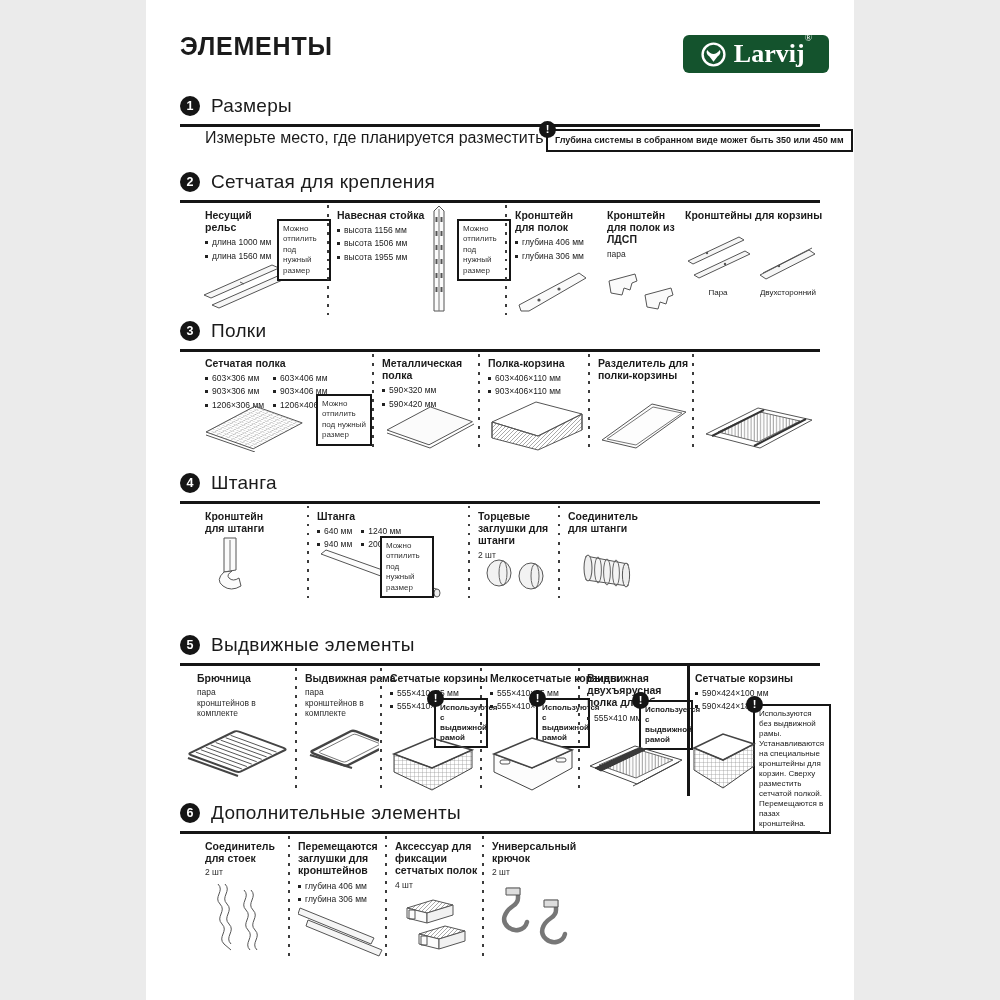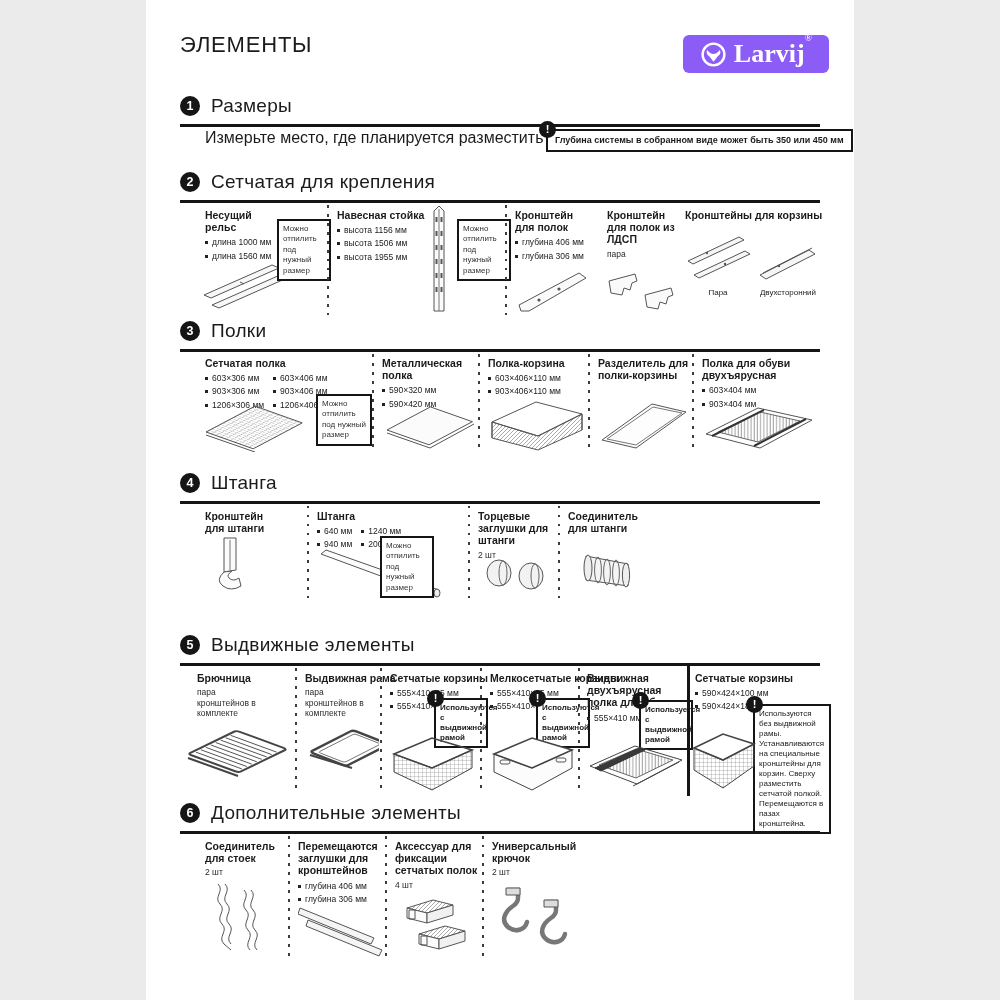--- a/index.html
+++ b/index.html
@@ -27,21 +27,21 @@
   .bang{position:absolute;top:-10px;left:-9px;width:17px;height:17px;border-radius:50%;background:#151515;
         color:#fff;font-size:11px;font-weight:700;display:flex;align-items:center;justify-content:center}
   .cap{font-size:8px;text-align:center;margin-top:1px}
   .fig{position:absolute;text-align:center}
   svg{display:block}
   svg *{vector-effect:non-scaling-stroke}
   .logo{position:absolute;right:25px;top:35px;width:146px;height:38px;border-radius:6px;
         display:flex;align-items:center;justify-content:center;gap:7px}
   .logo-text{font-family:"Liberation Serif",serif;font-weight:700;font-size:26px;color:#fff;line-height:1}
   .logo-reg{color:#fff;font-size:10px;vertical-align:top;position:relative;top:-9px;font-family:"Liberation Serif",serif}
-  #ptitle{position:absolute;left:34px;top:32px;font-size:22px;font-weight:400;letter-spacing:.8px}
+  #ptitle{position:absolute;left:34px;top:32px;font-size:25px;font-weight:700;letter-spacing:.8px}
 </style>
 </head>
 <body>
 
 <svg width="0" height="0" style="position:absolute">
   <defs>
     <pattern id="pg" width="4" height="4" patternUnits="userSpaceOnUse">
       <path d="M0 0H4M0 0V4" stroke="#8f8f8f" stroke-width=".7" fill="none"></path>
     </pattern>
     <pattern id="ph" width="4" height="4" patternUnits="userSpaceOnUse">
@@ -50,21 +50,21 @@
     <pattern id="pv" width="3.2" height="4" patternUnits="userSpaceOnUse">
       <path d="M1 0V4" stroke="#7d7d7d" stroke-width=".8" fill="none"></path>
     </pattern>
   </defs>
 </svg>
 
 <div id="page">
 
   <div id="ptitle">ЭЛЕМЕНТЫ</div>
 
-  <div class="logo" style="background:#8b5cf6">
+  <div class="logo" style="background:#14532d">
     <svg width="27" height="27" viewBox="-14 -14 28 28">
       <circle r="11.3" fill="none" stroke="#fff" stroke-width="2.4"></circle>
       <path d="M-6.6,-4.6 C-2.2,0.8 2.2,0.8 6.6,-4.6 C7.8,-2.4 7.2,0.2 4.2,2 L0,7.6 L-4.2,2 C-7.2,0.2 -7.8,-2.4 -6.6,-4.6 Z" fill="#fff"></path>
     </svg>
     <div><span class="logo-text">Larvij</span><span class="logo-reg">®</span></div>
   </div>
 
   <div class="a" style="left:34px;top:95px;width:640px">
     <div class="shead">
       <div class="num">1</div>
@@ -233,25 +233,20 @@
       <div class="sep" style="left:408px"></div>
       <div class="col" style="left:418px;width:94px">
         <div class="iname a" style="left:0;top:5px;width:92px">Разделитель для полки-корзины</div>
         <svg class="a" style="left:0;top:44px" width="92" height="56" viewBox="0 0 92 56">
           <polygon points="4,44 54,8 88,16 38,52" fill="#fdfdfd" stroke="#555"></polygon>
           <polygon points="9,43 55,11 84,17 38,49" fill="none" stroke="#777"></polygon>
         </svg>
       </div>
       <div class="sep" style="left:512px"></div>
       <div class="col" style="left:522px;width:118px">
-        <div class="a" style="left:0;top:5px">
-          <div class="iname" style="width:100px">Полка для обуви двухъярусная</div>
-          <div class="dim">603×404 мм</div>
-          <div class="dim">903×404 мм</div>
-        </div>
         <svg class="a" style="left:0;top:52px" width="114" height="48" viewBox="0 0 114 48">
           <polygon points="4,30 56,4 110,16 58,44" fill="none" stroke="#555"></polygon>
           <polygon points="16,28 58,8 98,17 56,38" fill="url(#pv)" stroke="#666"></polygon>
           <line x1="10" y1="32" x2="62" y2="6" stroke="#333" stroke-width="2"></line>
           <line x1="52" y1="42" x2="104" y2="15" stroke="#333" stroke-width="2"></line>
         </svg>
       </div>
     </div>
   </div>
 

